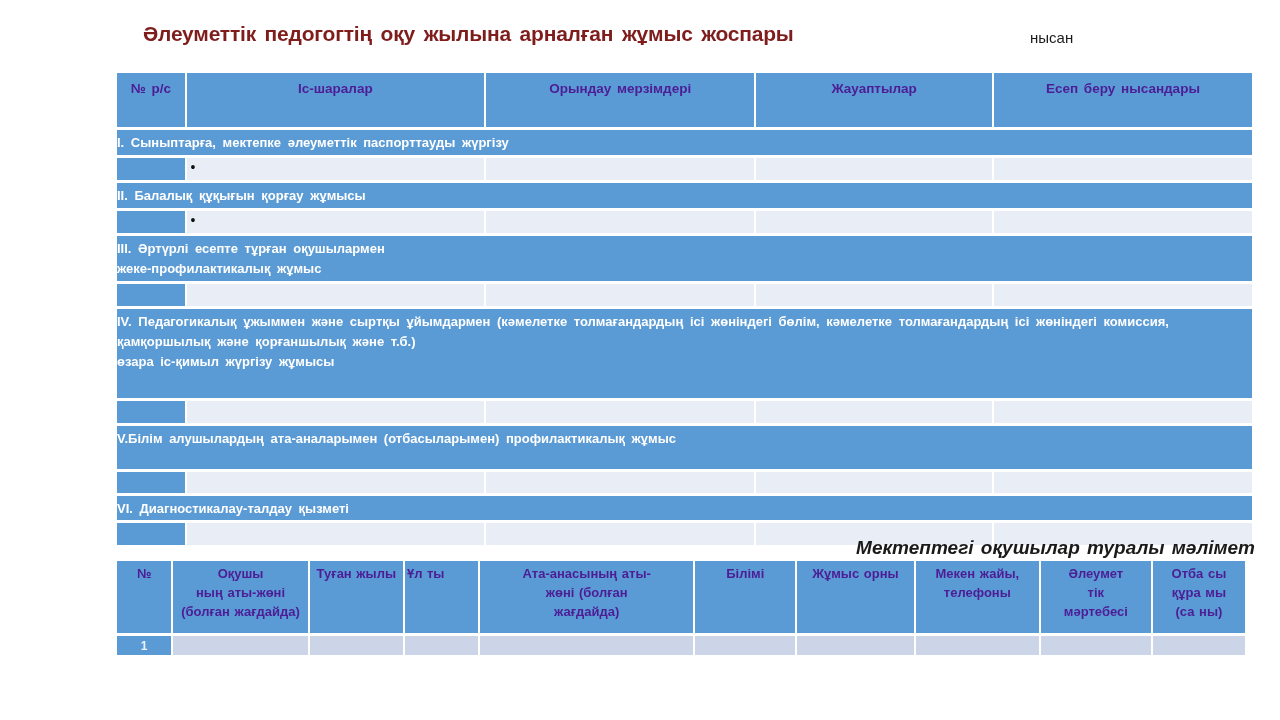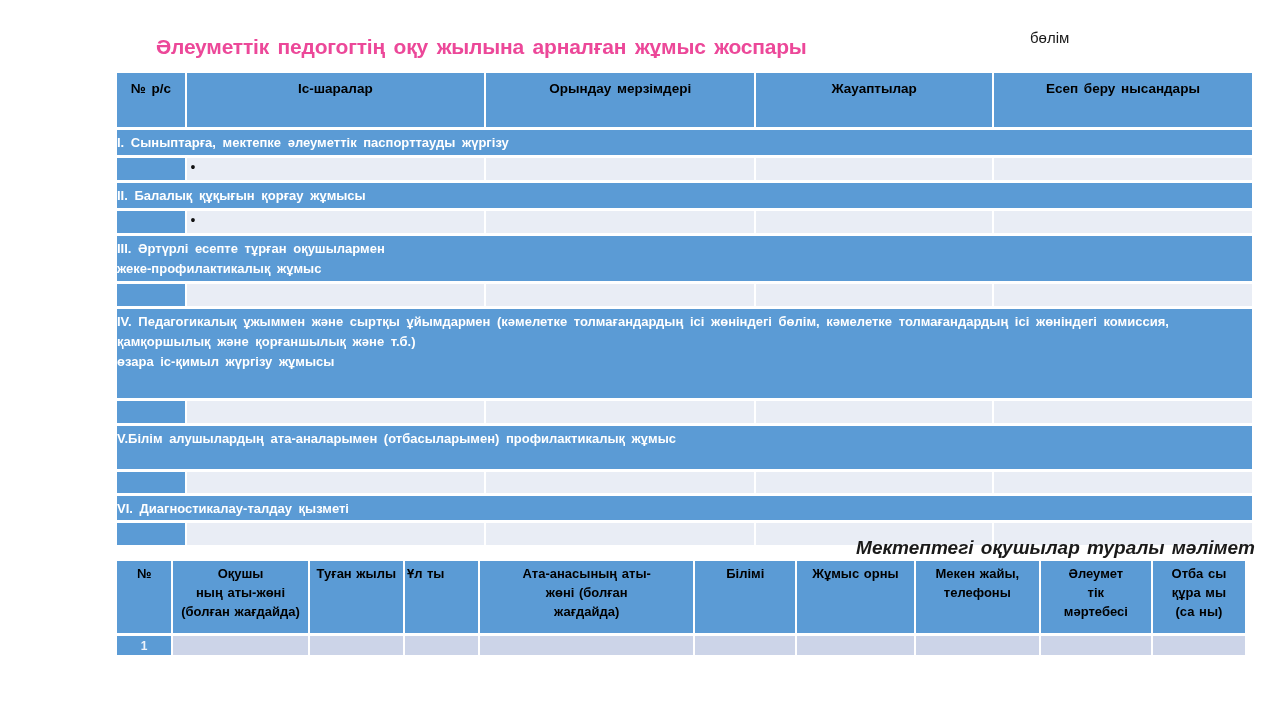--- a/index.html
+++ b/index.html
@@ -1,32 +1,32 @@
 <!DOCTYPE html>
 <html><head>
 <meta charset="utf-8">
 <style>
   html,body{margin:0;padding:0;background:#fff;}
   .slide{
     position:relative;width:1280px;height:720px;background:#ffffff;overflow:hidden;
     font-family:"Liberation Sans","DejaVu Sans",sans-serif;color:#1a1a1a;
   }
   .page-title{
-    position:absolute;left:143px;top:22px;margin:13px;
-    font-size:21px;font-weight:bold;letter-spacing:-0.2px;word-spacing:3px;color:#ec4899;
+    position:absolute;left:143px;top:22px;margin:0;
+    font-size:21px;font-weight:bold;letter-spacing:-0.2px;word-spacing:3px;color:#7f1d1d;
   }
   .form-label{
     position:absolute;left:1030px;top:29px;font-size:15px;color:#1a1a1a;
   }
   table{border-collapse:separate;border-spacing:2px 3px;table-layout:fixed;}
   .t1{position:absolute;left:115px;top:70px;width:1139px;}
   .t2{position:absolute;left:115px;top:558px;width:1132px;}
   th,td{padding:0;overflow:hidden;}
   .hdr th{
-    background:#5b9bd5;color:#000000;font-size:13.5px;font-weight:bold;
+    background:#5b9bd5;color:#4c1d95;font-size:13.5px;font-weight:bold;
     text-align:center;vertical-align:top;padding-top:8px;word-spacing:2px;
   }
   .t1 .hdr th{height:46px;}
   .bar td{
     background:#5b9bd5;color:#ffffff;font-size:13px;font-weight:bold;
     text-align:left;vertical-align:top;padding-top:3px;
     white-space:pre-line;line-height:1.55;word-spacing:3px;
   }
   .h22{height:22px;} .h21{height:21px;} .h42{height:42px;margin-left:20px;} .h40{height:40px;} .h86{height:86px;}
   .data td{background:#e9edf5;font-size:14px;vertical-align:top;}
@@ -44,21 +44,21 @@
     position:absolute;left:115px;top:529px;width:1132px;margin:8px;
     text-align:right;font-size:19px;font-weight:bold;color:#1a1a1a;word-spacing:2px;font-style:italic;
   }
 </style>
 </head>
 <body>
 
 <div class="slide">
 
   <h1 class="page-title">Әлеуметтік педогогтің оқу жылына арналған жұмыс жоспары</h1>
-  <span class="form-label">бөлім</span>
+  <span class="form-label">нысан</span>
 
   <table class="t1">
     <colgroup>
       <col style="width:6.0%">
         <col style="width:26.4%">
         <col style="width:23.8%">
         <col style="width:20.9%">
         <col style="width:22.9%">
     </colgroup>
     <thead>

